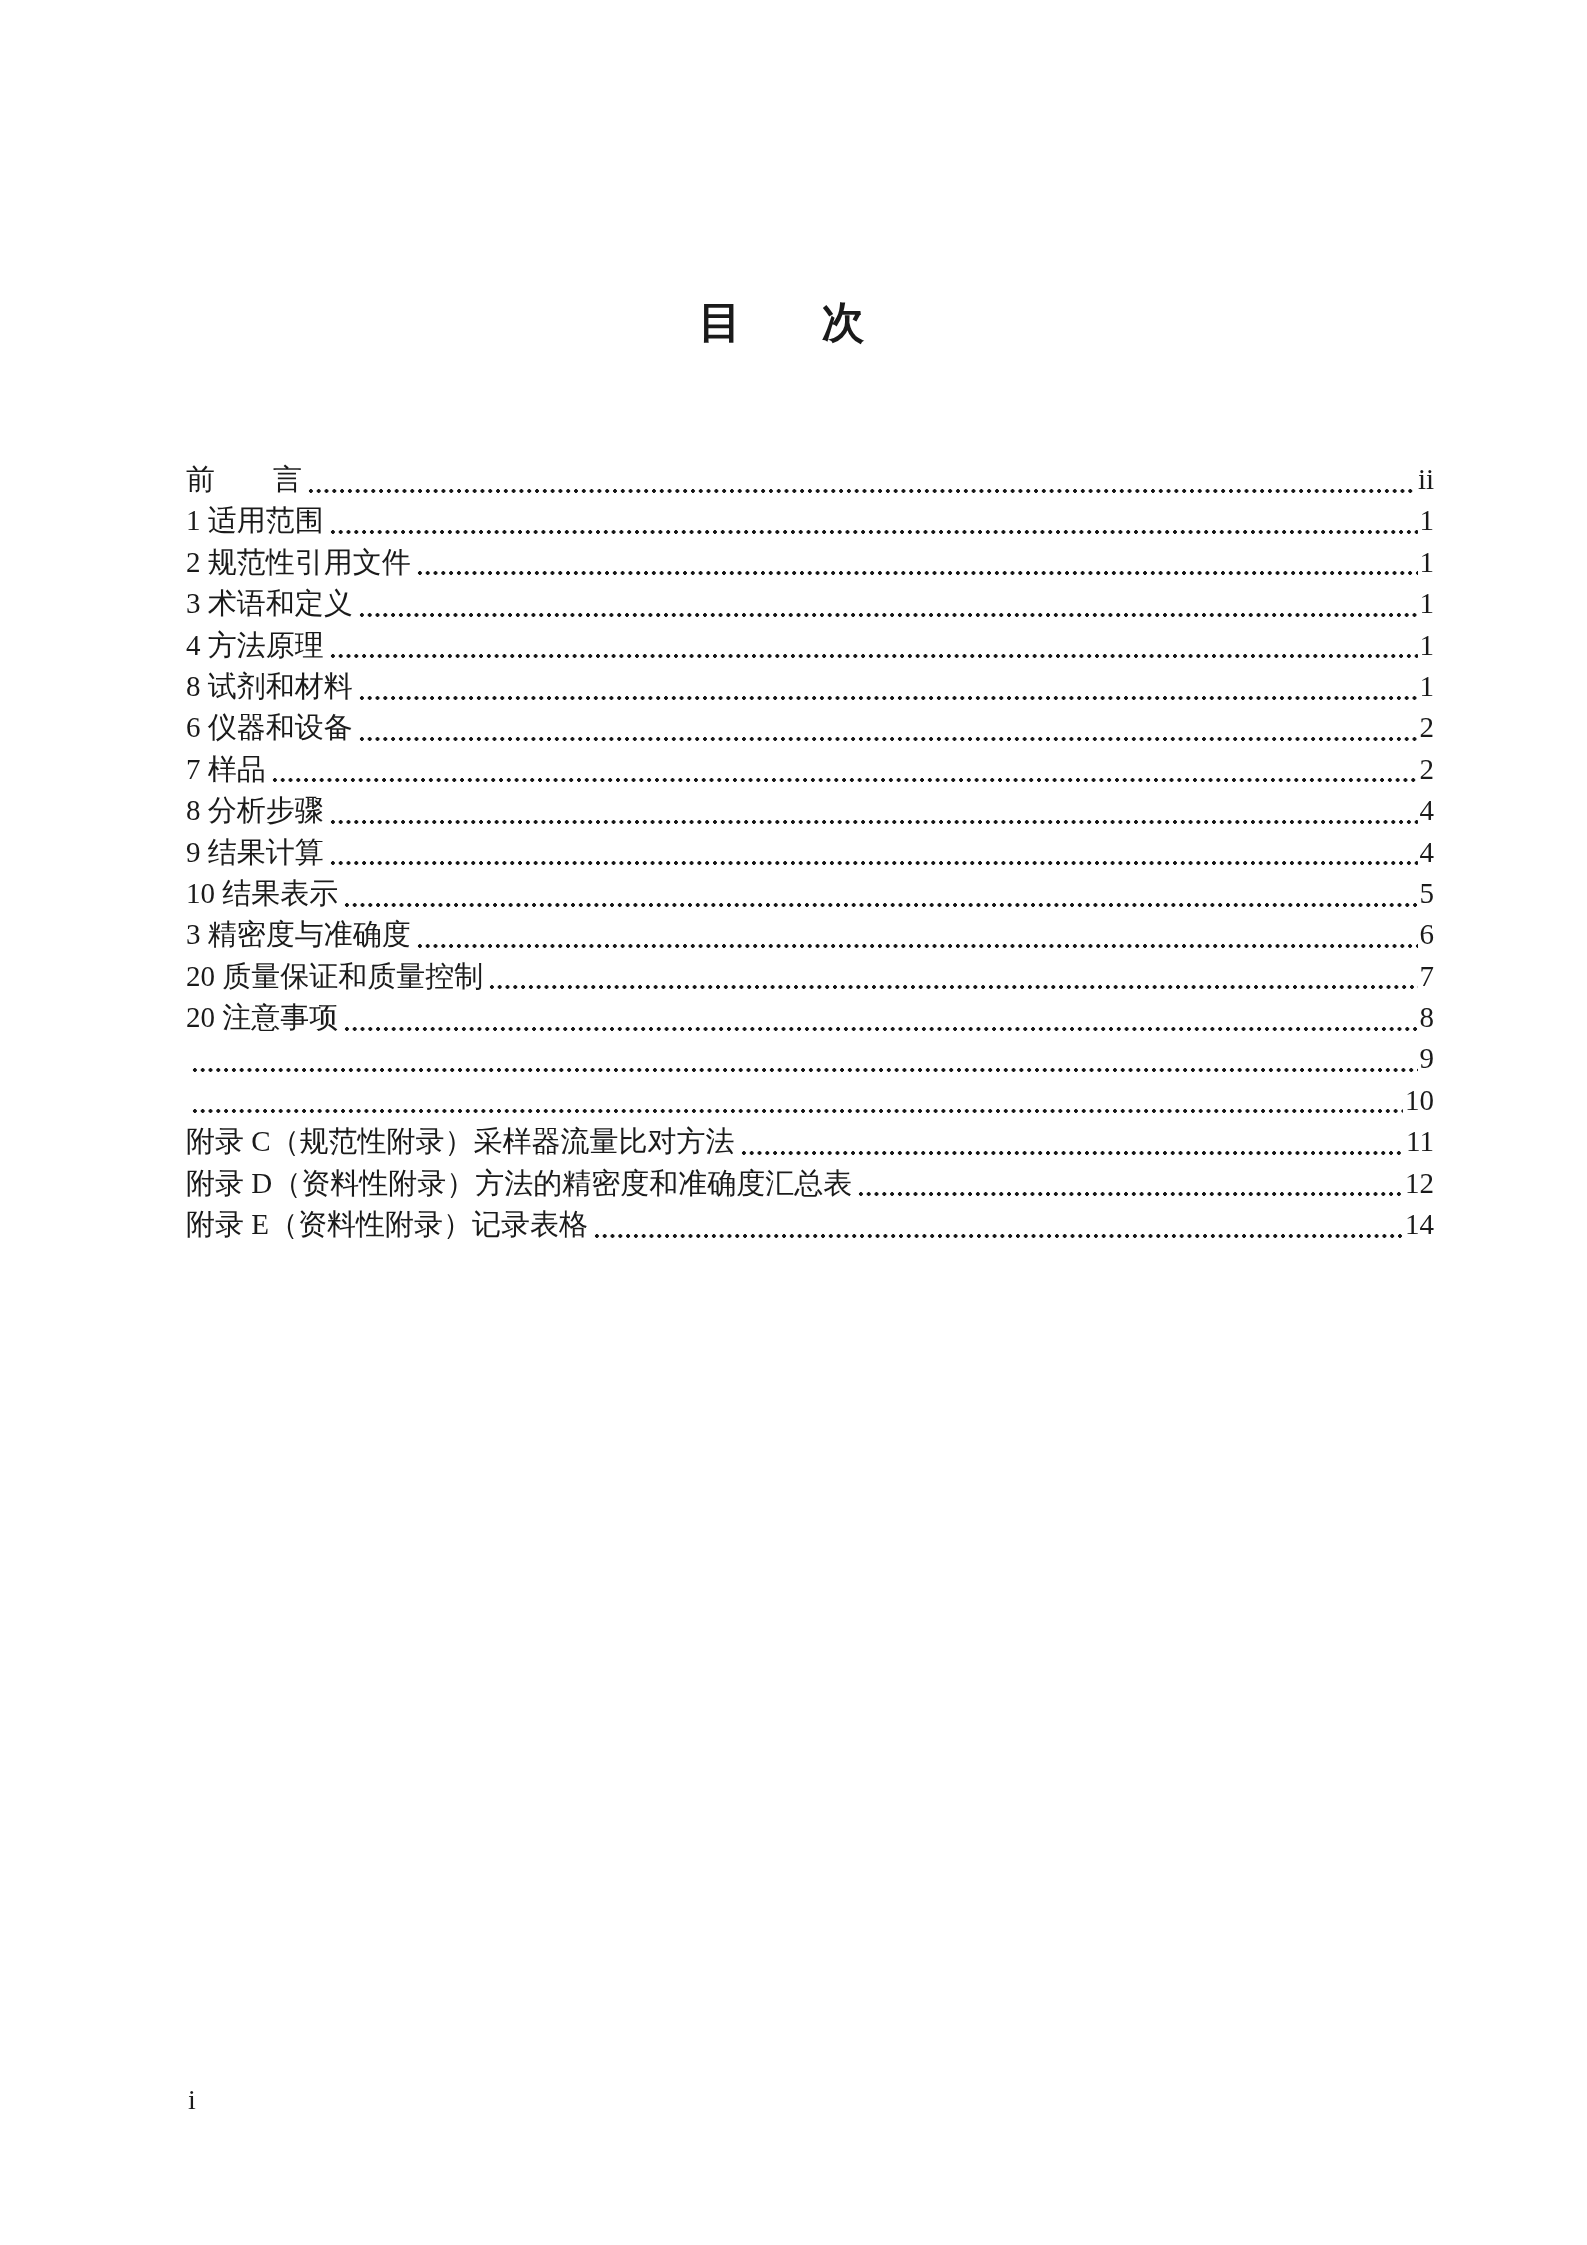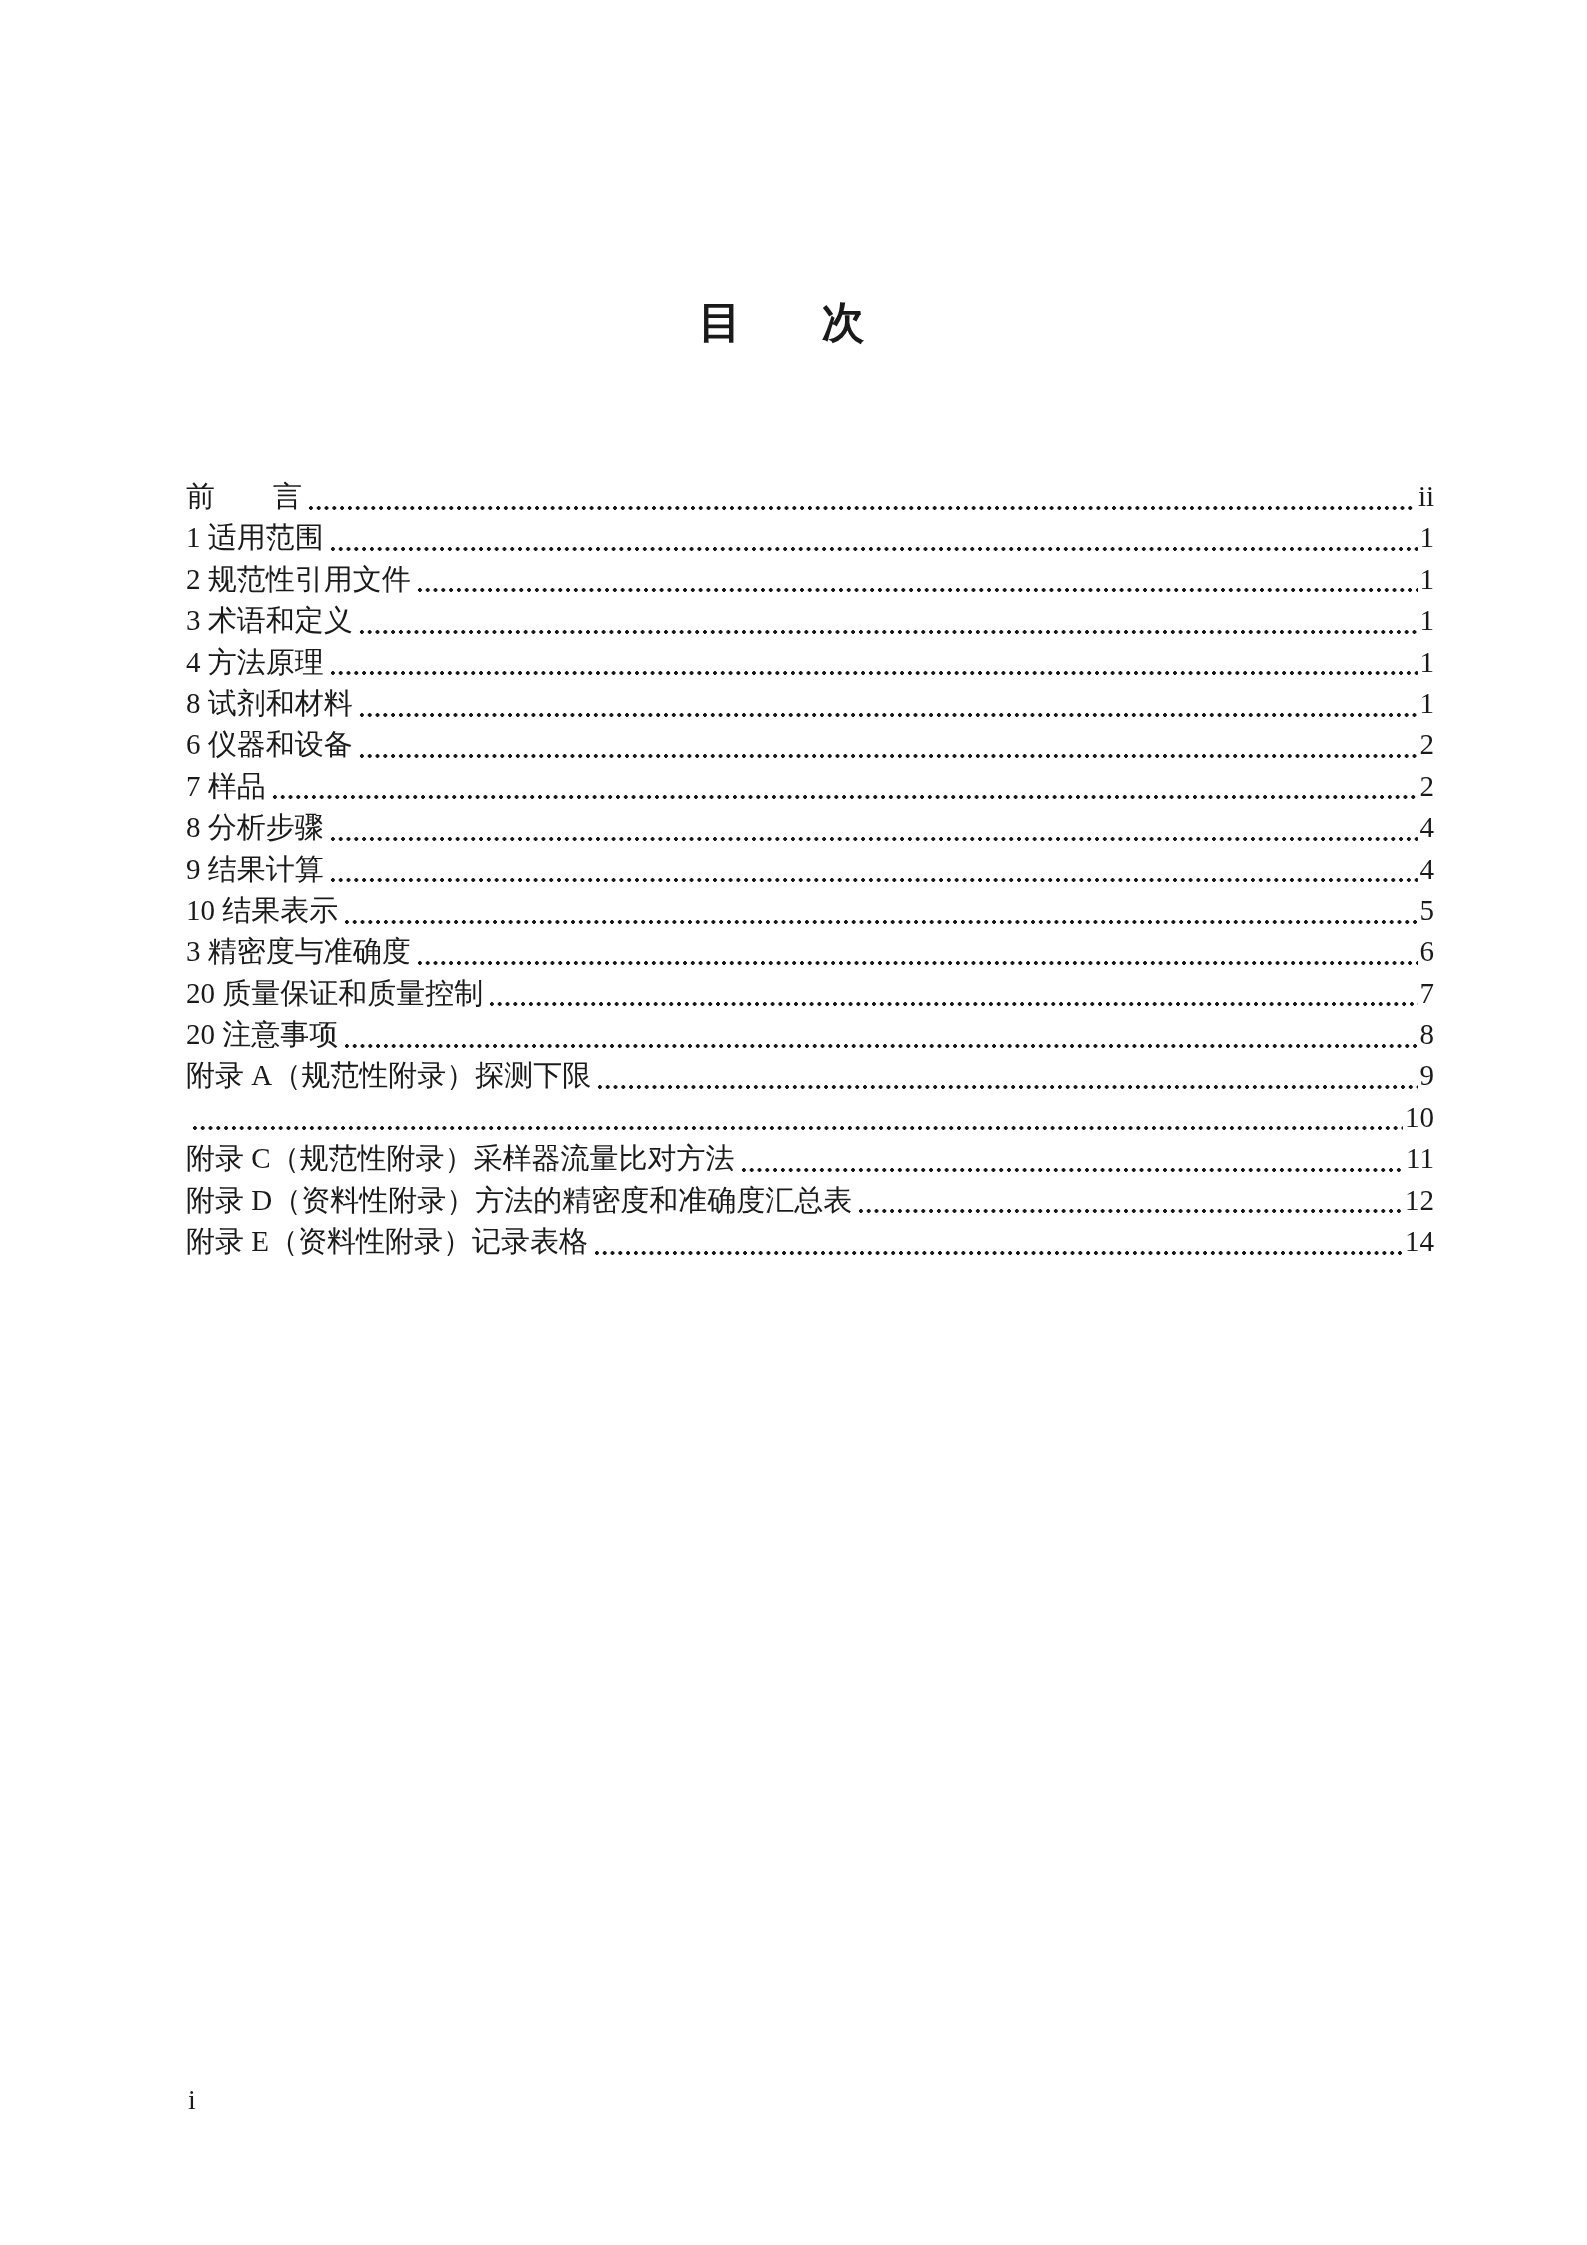--- a/index.html
+++ b/index.html
@@ -20,21 +20,21 @@
     display: flex;
     justify-content: center;
     gap: 80px;
     font-size: 43px;
     font-weight: 700;
     line-height: 1.1;
     transform: translateX(-12px);
   }
   .toc {
     position: absolute;
-    top: 476px;
+    top: 459px;
     left: 186px;
     width: 1248px;
     text-align: center;
   }
   .toc-row {
     display: flex;
     align-items: stretch;
     height: 41.4px;
     font-size: 29px;
     line-height: 41.4px;
@@ -132,21 +132,20 @@
     <span class="toc-label">20 质量保证和质量控制</span>
     <span class="leader"></span>
     <span class="toc-page">7</span>
   </div>
   <div class="toc-row">
     <span class="toc-label">20 注意事项</span>
     <span class="leader"></span>
     <span class="toc-page">8</span>
   </div>
   <div class="toc-row">
-    <span class="toc-label">附录 A（规范性附录）探测下限</span>
     <span class="leader"></span>
     <span class="toc-page">9</span>
   </div>
   <div class="toc-row">
     <span class="leader"></span>
     <span class="toc-page">10</span>
   </div>
   <div class="toc-row">
     <span class="toc-label">附录 C（规范性附录）采样器流量比对方法</span>
     <span class="leader"></span>

